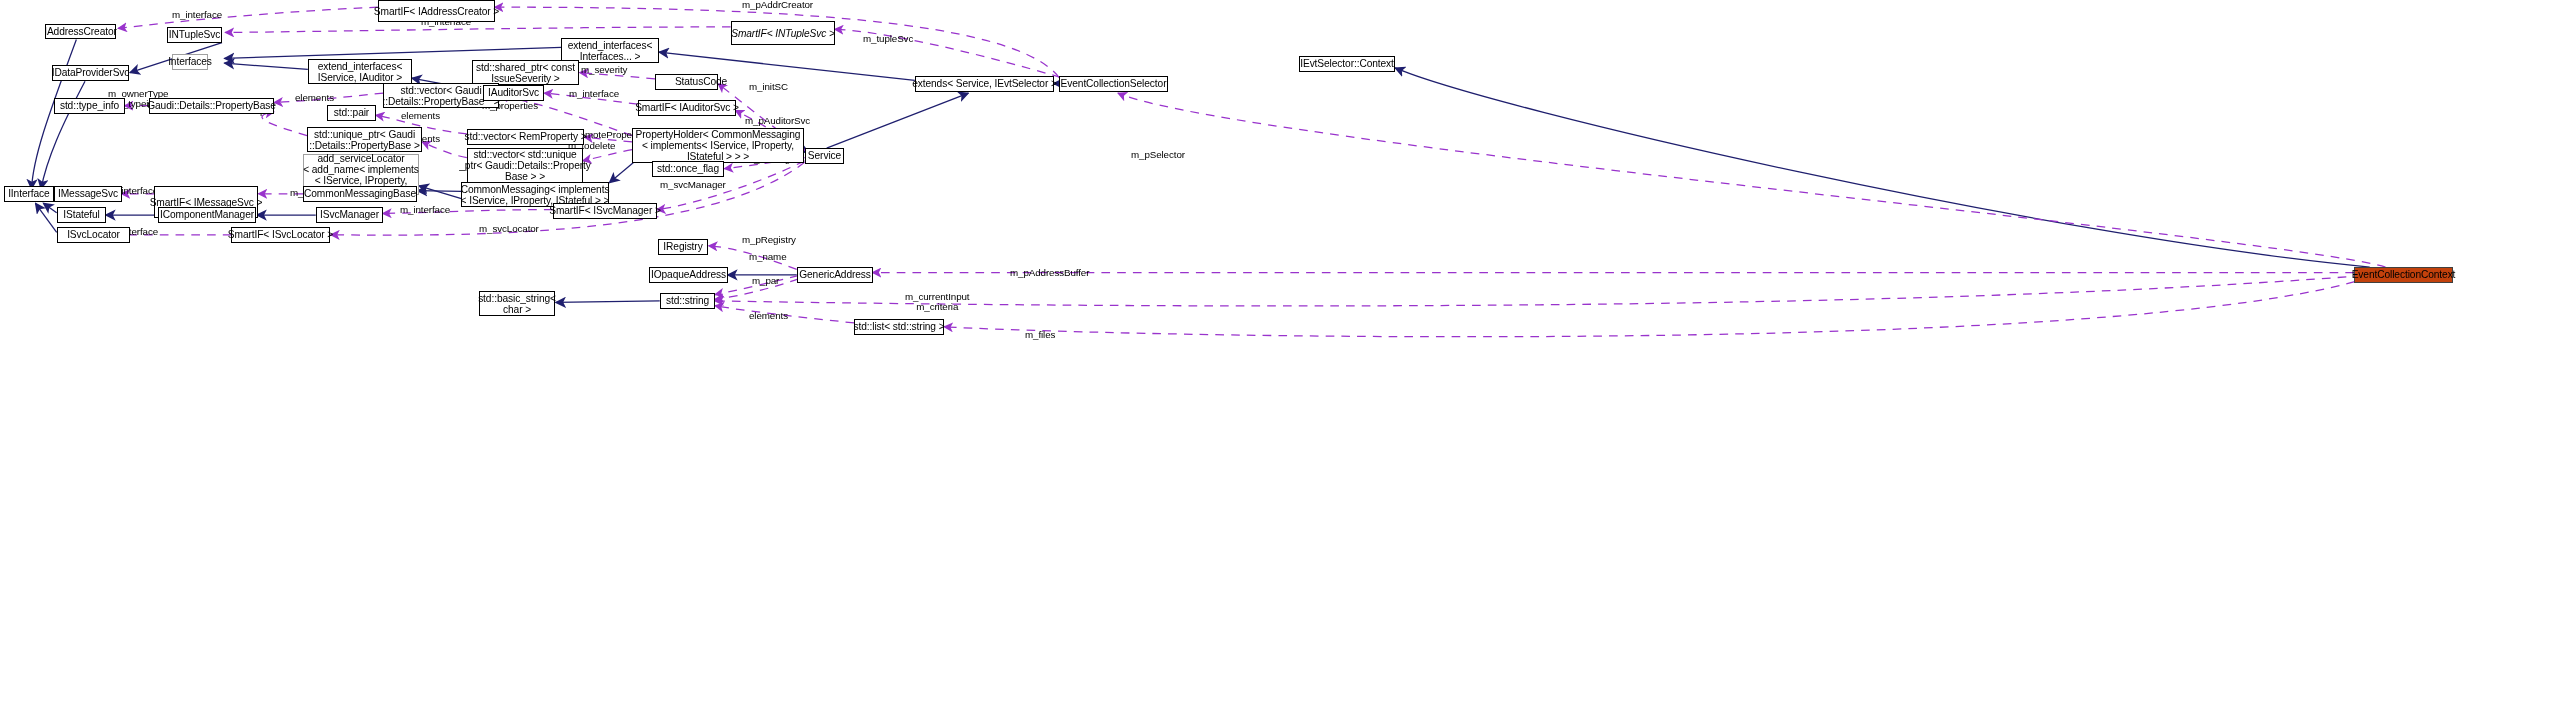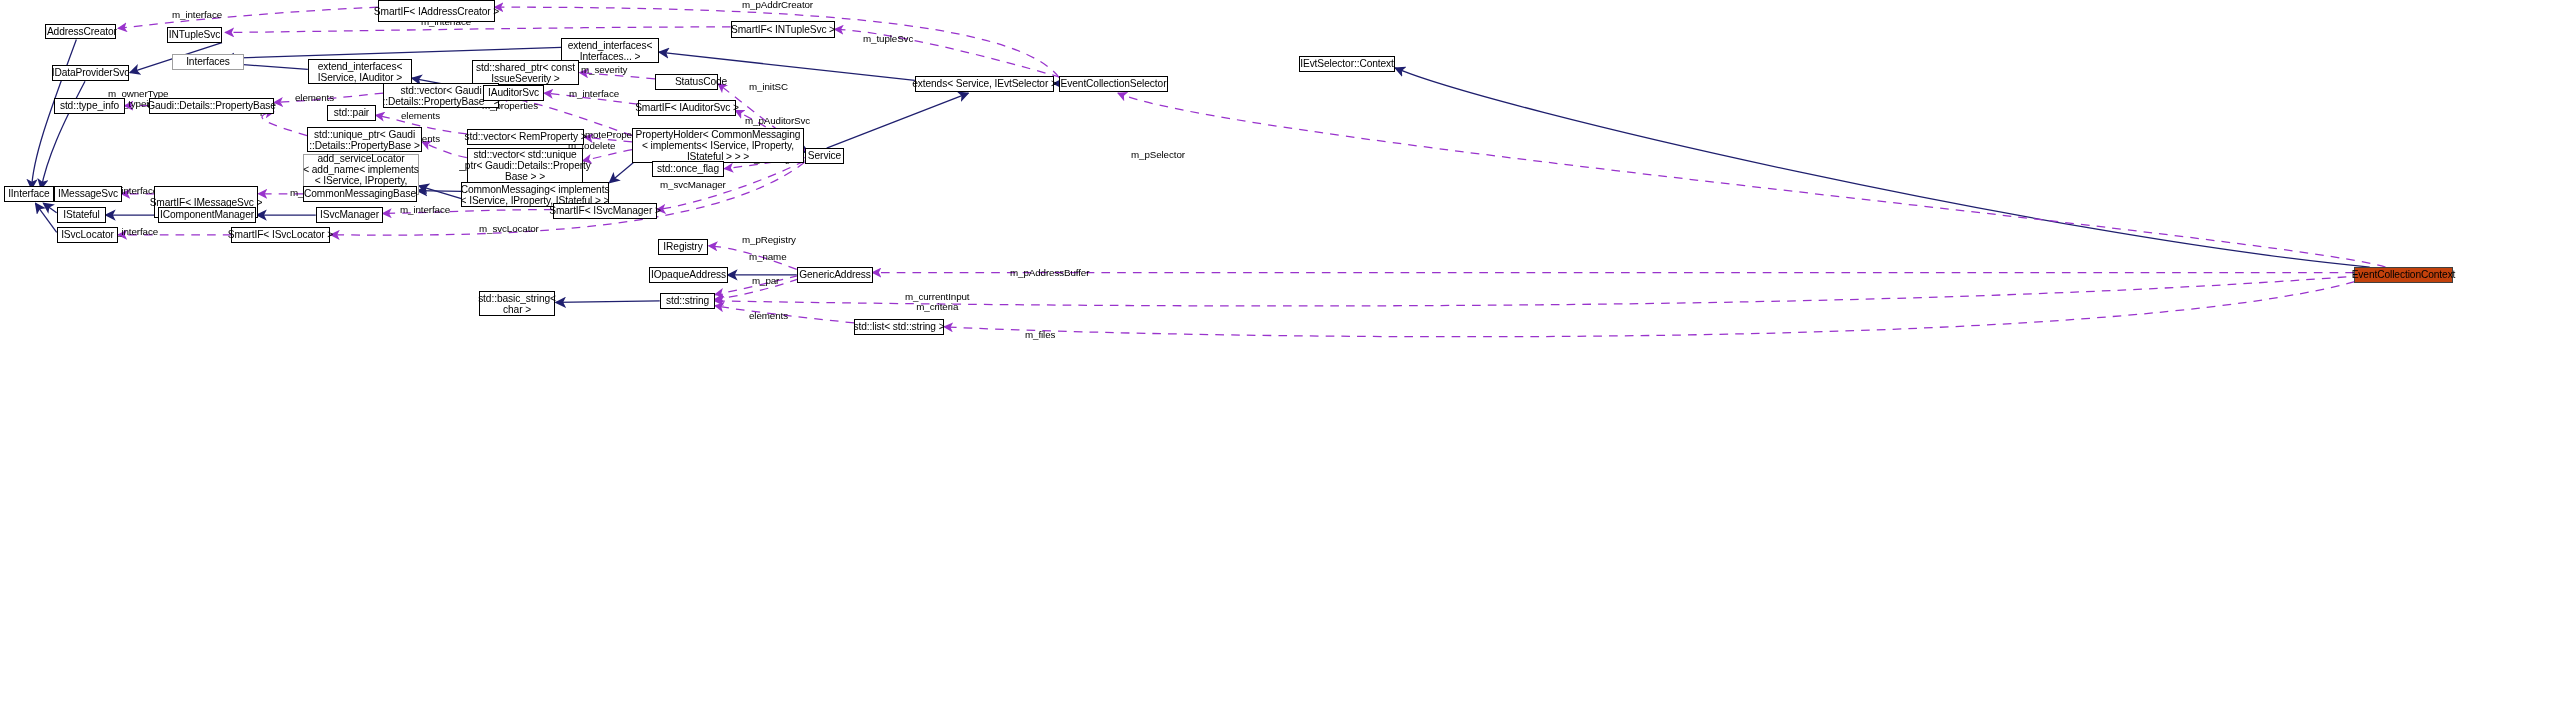--- a/index.html
+++ b/index.html
@@ -180,23 +180,23 @@
 
       <path d="M 3010 352 C 2700 450 1500 430 1199 415" marker-end="url(#use-arrow)"></path>
 
       <path d="M 3030 339 C 2900 300 1560 180 1420 118" marker-end="url(#use-arrow)"></path>
     </g>
   </svg>
 
   <div class="node" style="left:45px;top:23.6px;width:71px;height:15.7px;">IAddressCreator</div>
   <div class="node" style="left:167px;top:27px;width:55px;height:15.7px;">INTupleSvc</div>
   <div class="node" style="left:378px;top:0px;width:117px;height:22px;">SmartIF&lt; IAddressCreator &gt;</div>
-  <div class="node" style="left:731px;top:21px;width:104px;height:17px;">SmartIF&lt; INTupleSvc &gt;</div>
+  <div class="node" style="left:731px;top:21px;width:104px;height:24px;font-style:italic;">SmartIF&lt; INTupleSvc &gt;</div>
   <div class="node" style="left:52px;top:65px;width:77px;height:15.7px;">IDataProviderSvc</div>
-  <div class="node grey-border" style="left:172px;top:54px;width:72px;height:15.7px;">Interfaces</div>
+  <div class="node grey-border" style="left:172px;top:54px;width:36px;height:15.7px;">Interfaces</div>
   <div class="node" style="left:561px;top:38px;width:98px;height:25px;">extend_interfaces&lt;
 Interfaces... &gt;</div>
   <div class="node" style="left:1299px;top:56px;width:96px;height:15.7px;">IEvtSelector::Context</div>
   <div class="node" style="left:915px;top:76px;width:139px;height:15.7px;">extends&lt; Service, IEvtSelector &gt;</div>
   <div class="node" style="left:1059px;top:76px;width:109px;height:15.7px;">EventCollectionSelector</div>
   <div class="node" style="left:308px;top:59px;width:104px;height:25px;">extend_interfaces&lt;
 IService, IAuditor &gt;</div>
   <div class="node" style="left:472px;top:60px;width:107px;height:25px;">std::shared_ptr&lt; const
 IssueSeverity &gt;</div>
   <div class="node" style="left:655px;top:74px;width:63px;height:15.7px;padding-left:29px;">StatusCode</div>
@@ -225,21 +225,21 @@
   <div class="node" style="left:54px;top:186px;width:68px;height:15.7px;">IMessageSvc</div>
   <div class="node" style="left:154px;top:186px;width:104px;height:32px;">SmartIF&lt; IMessageSvc &gt;</div>
   <div class="node" style="left:303px;top:186px;width:114px;height:15.7px;">CommonMessagingBase</div>
   <div class="node" style="left:3.9px;top:186px;width:50px;height:15.7px;">IInterface</div>
   <div class="node" style="left:461px;top:182px;width:148px;height:25px;">CommonMessaging&lt; implements
 &lt; IService, IProperty, IStateful &gt; &gt;</div>
   <div class="node" style="left:57px;top:207px;width:49px;height:15.7px;">IStateful</div>
   <div class="node" style="left:158px;top:207px;width:98px;height:15.7px;">IComponentManager</div>
   <div class="node" style="left:316px;top:207px;width:67px;height:15.7px;">ISvcManager</div>
   <div class="node" style="left:553px;top:203px;width:104px;height:15.7px;">SmartIF&lt; ISvcManager &gt;</div>
-  <div class="node" style="left:57px;top:227px;width:61px;height:15.7px;">ISvcLocator</div>
+  <div class="node" style="left:57px;top:227px;width:73px;height:15.7px;">ISvcLocator</div>
   <div class="node" style="left:231px;top:227px;width:99px;height:15.7px;">SmartIF&lt; ISvcLocator &gt;</div>
   <div class="node" style="left:658px;top:239px;width:50px;height:15.7px;">IRegistry</div>
   <div class="node" style="left:649px;top:267px;width:79px;height:15.7px;">IOpaqueAddress</div>
   <div class="node" style="left:797px;top:267px;width:76px;height:15.7px;">GenericAddress</div>
   <div class="node filled" style="left:2354px;top:267px;width:99px;height:15.7px;">EventCollectionContext</div>
   <div class="node" style="left:479px;top:291px;width:76px;height:25px;">std::basic_string&lt;
 char &gt;</div>
   <div class="node" style="left:660px;top:293px;width:55px;height:15.7px;">std::string</div>
   <div class="node" style="left:854px;top:319px;width:90px;height:15.7px;">std::list&lt; std::string &gt;</div>
 

